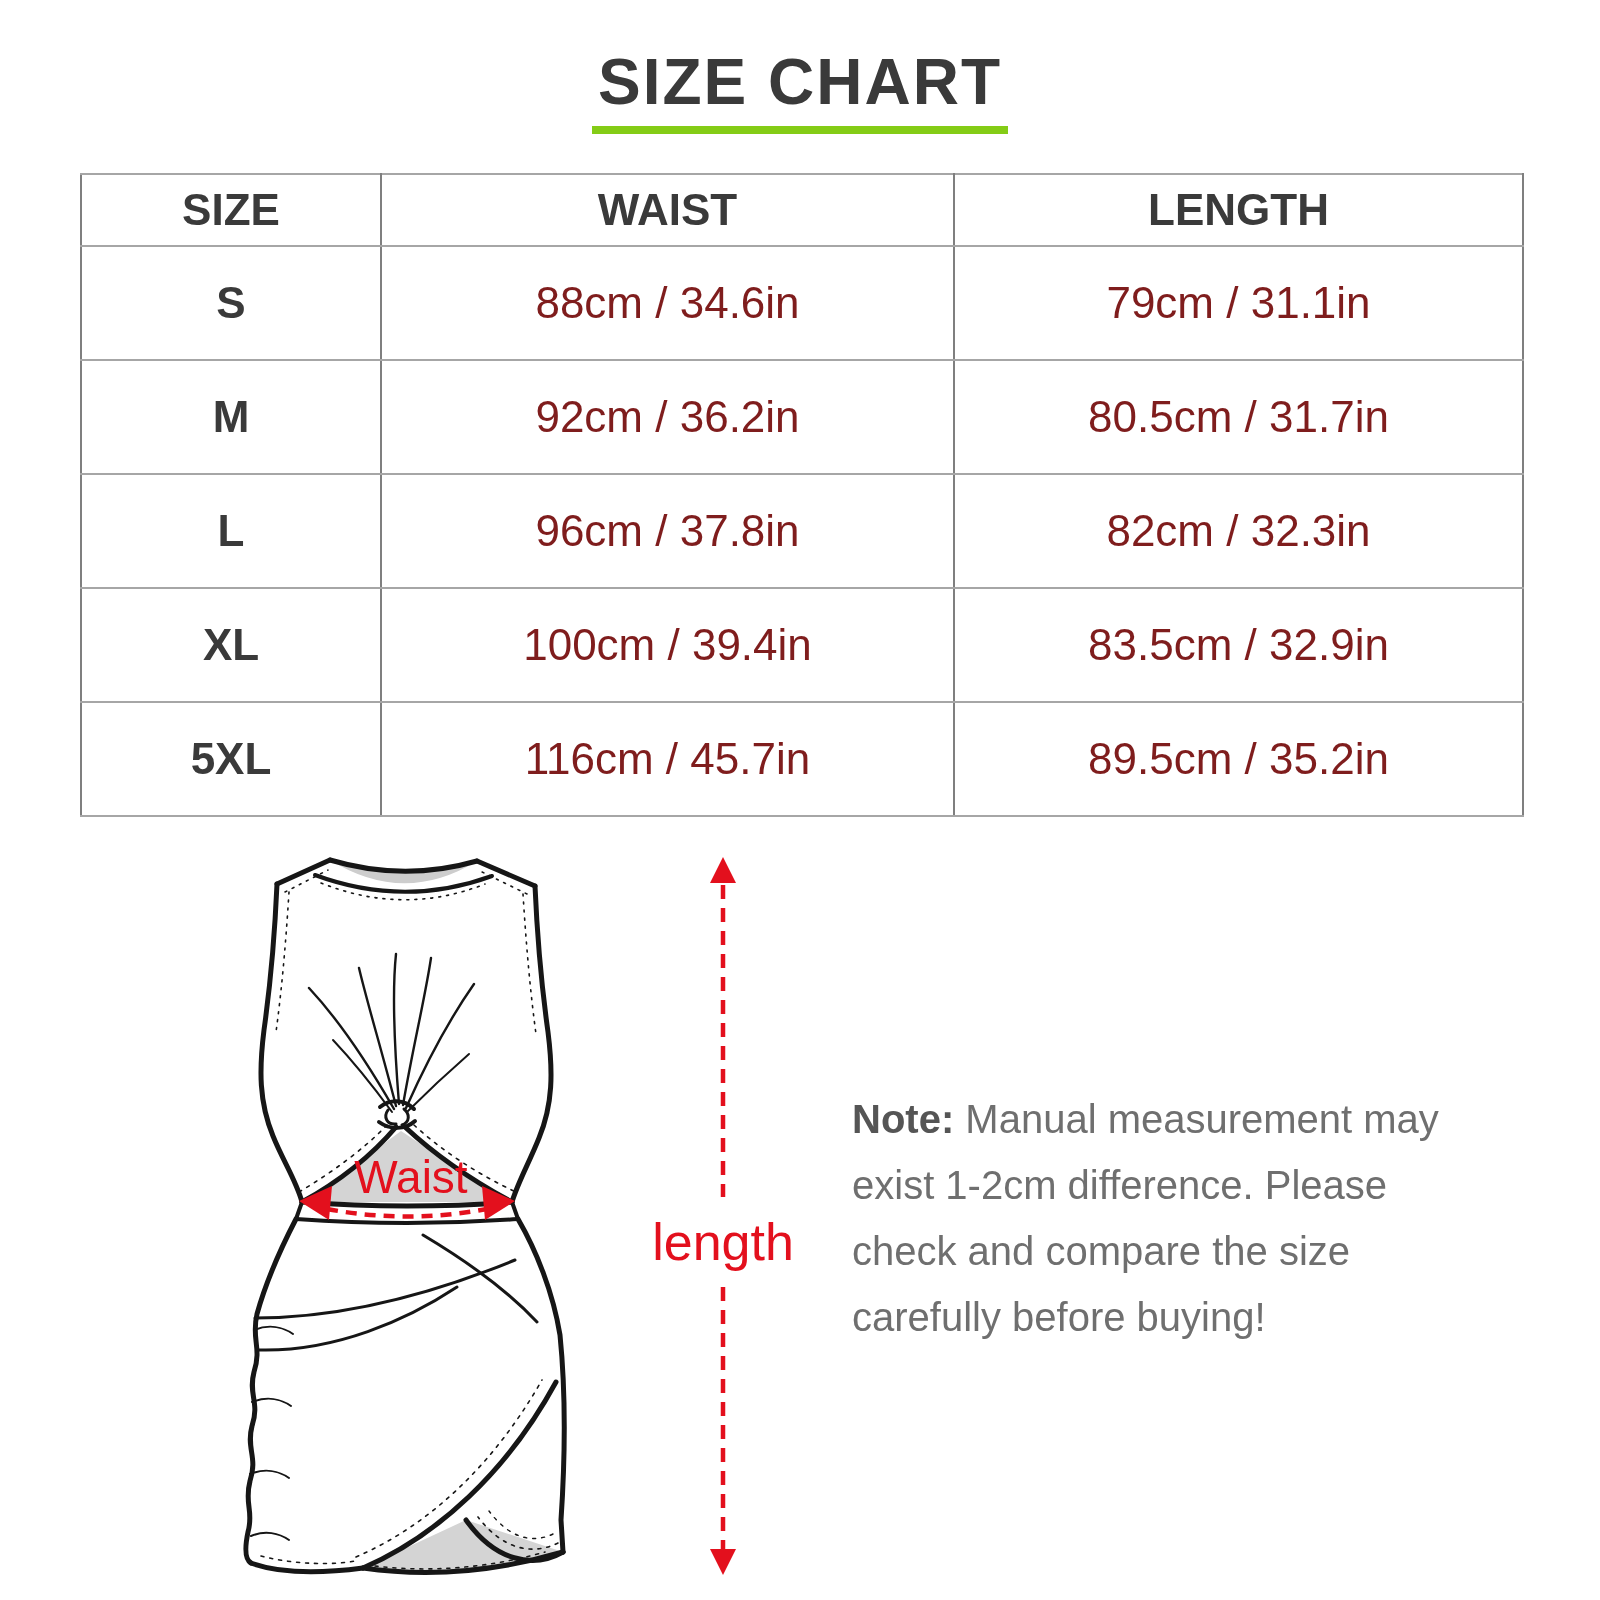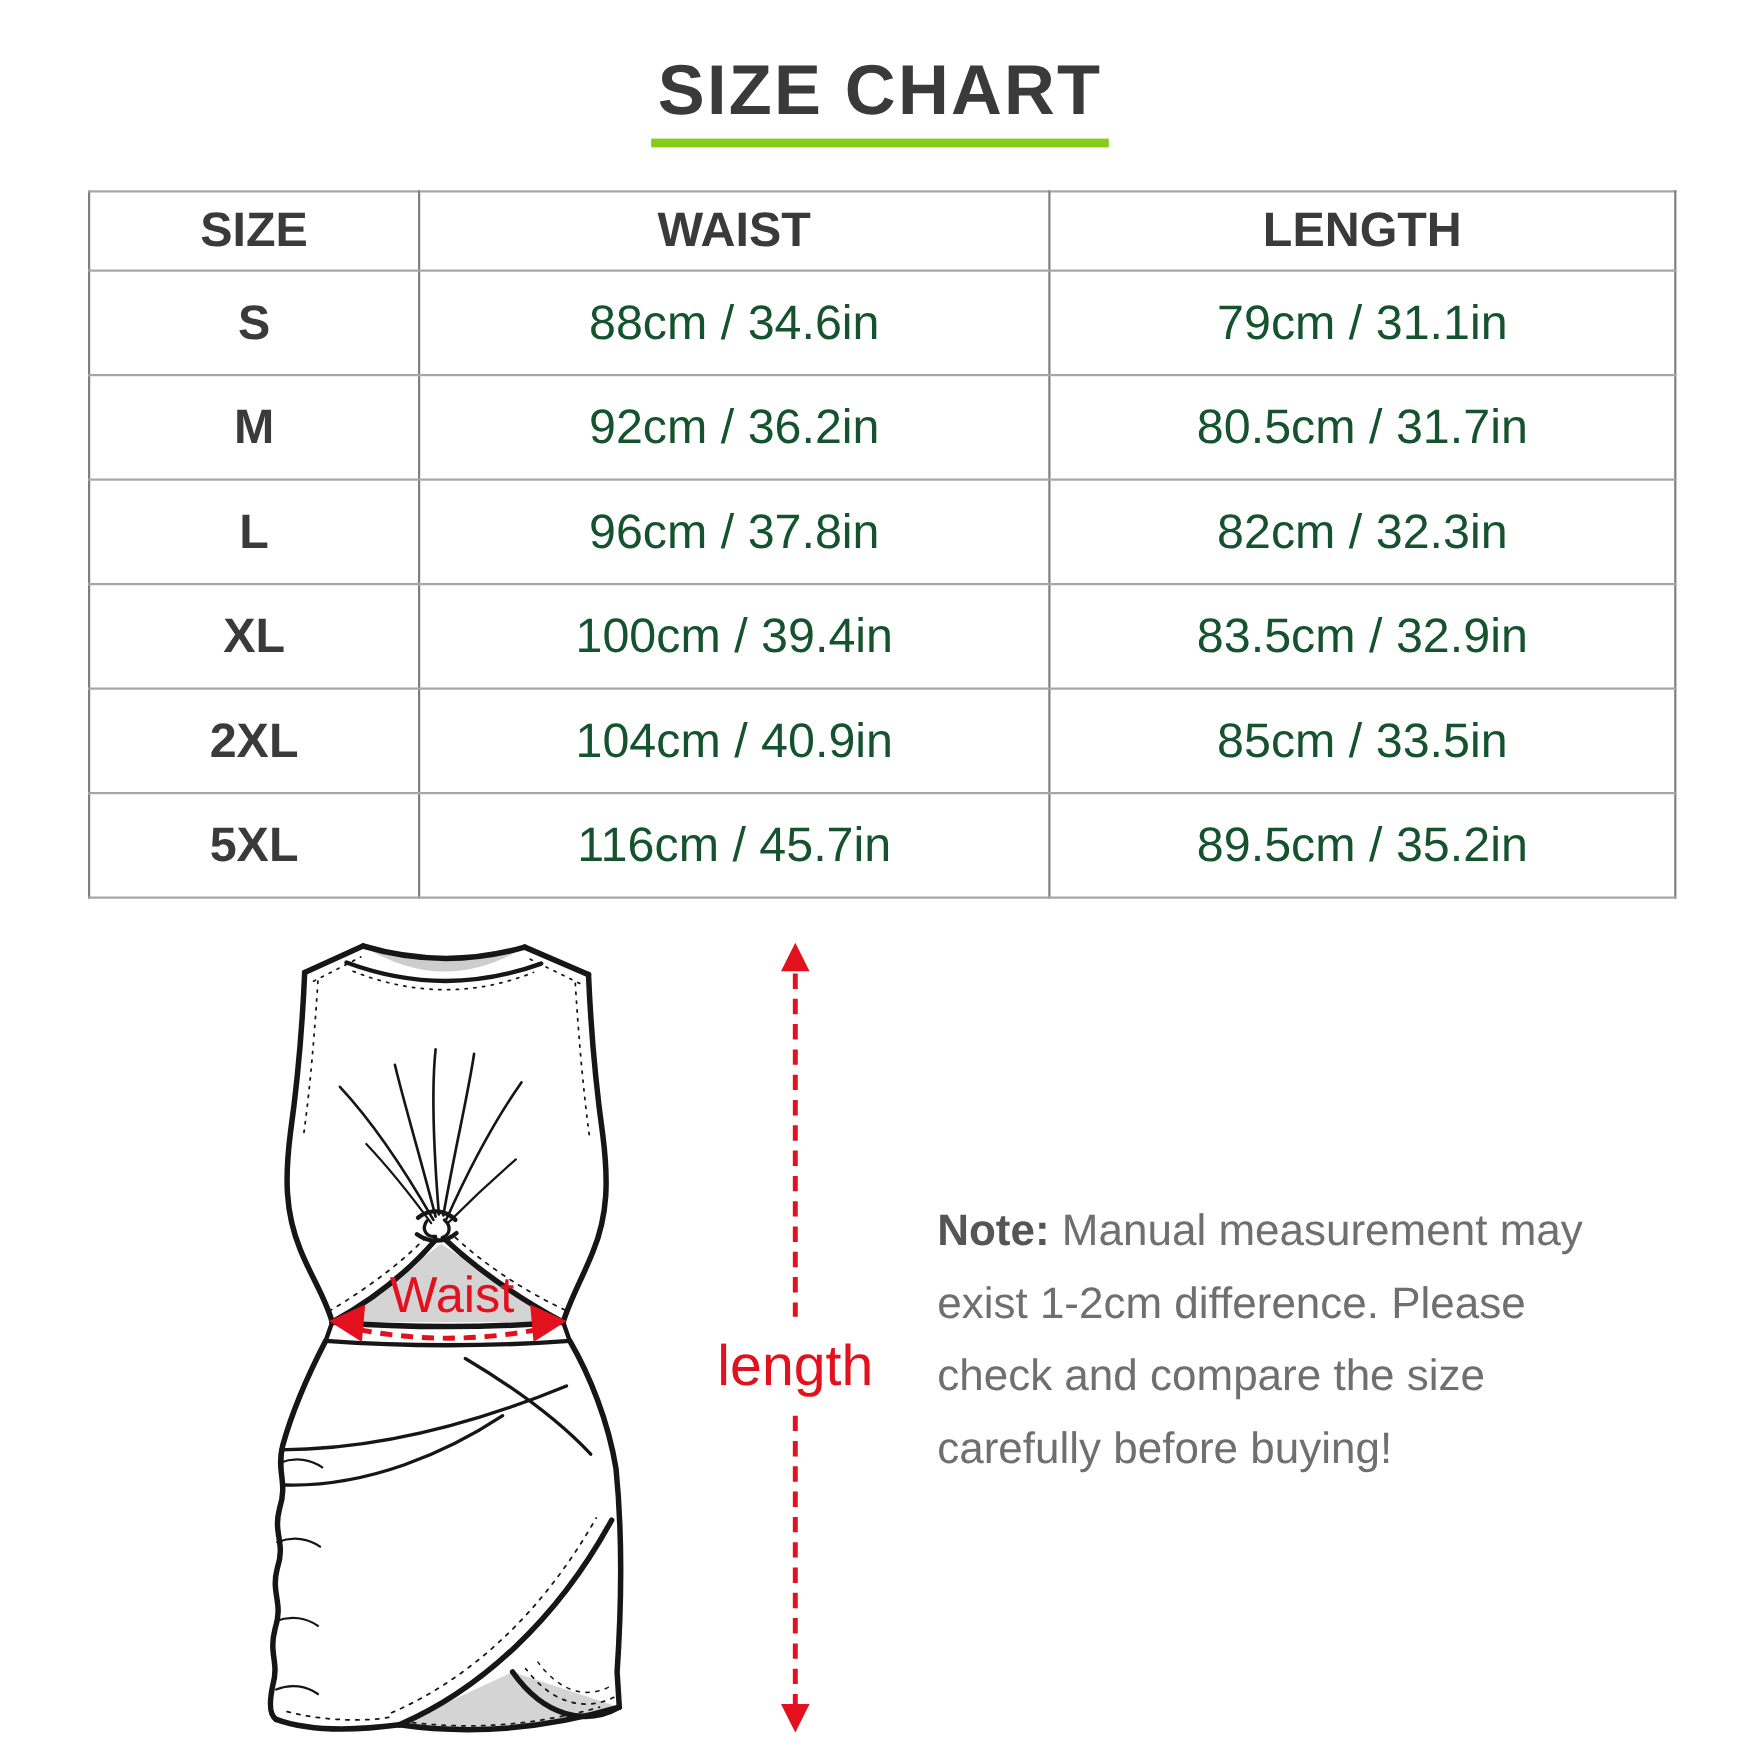--- a/index.html
+++ b/index.html
@@ -21,21 +21,21 @@
   }
   table.size-table th,table.size-table td{
     border-top:2px solid #a6a6a6;border-bottom:2px solid #a6a6a6;
     border-left:2px solid #7f7f7f;border-right:2px solid #7f7f7f;
     text-align:center;vertical-align:middle;padding:0;
     font-size:44px;white-space:nowrap;border-radius:18px;
   }
   table.size-table{border:2px solid #7f7f7f;}
   table.size-table th{font-weight:bold;color:#3a3a3a;}
   td.c-size{font-weight:bold;color:#3a3a3a;}
-  td.c-val{font-weight:normal;color:#14532d;}
+  td.c-val{font-weight:normal;color:#7f1d1d;}
   
   .waist-label{
     position:absolute;left:411px;top:1150px;transform:translateX(-50%);
     font-size:46px;color:#e3101d;white-space:nowrap;
   }
   .length-label{
     position:absolute;left:723px;top:1212px;transform:translateX(-50%);
     font-size:52px;color:#e3101d;white-space:nowrap;
   }
   
@@ -82,25 +82,20 @@
       </tr>
         <tr class="">
         <td class="c-size">L</td>
         <td class="c-val">96cm / 37.8in</td>
         <td class="c-val">82cm / 32.3in</td>
       </tr>
         <tr class="">
         <td class="c-size">XL</td>
         <td class="c-val">100cm / 39.4in</td>
         <td class="c-val">83.5cm / 32.9in</td>
-      </tr>
-        <tr class="">
-        <td class="c-size">2XL</td>
-        <td class="c-val">104cm / 40.9in</td>
-        <td class="c-val">85cm / 33.5in</td>
       </tr>
         <tr class="">
         <td class="c-size">5XL</td>
         <td class="c-val">116cm / 45.7in</td>
         <td class="c-val">89.5cm / 35.2in</td>
       </tr>
       </tbody>
   </table>
 
   <svg style="left:185px;top:830px;" width="480" height="765" viewBox="0 0 480 765">

